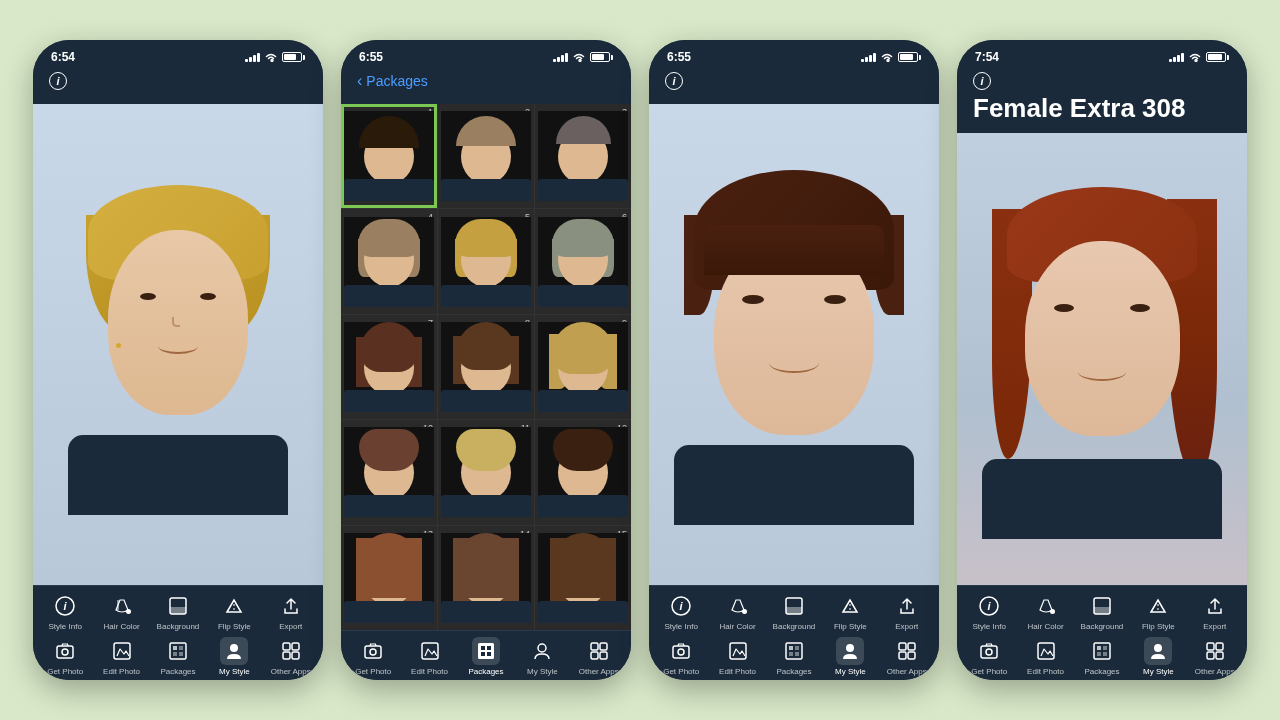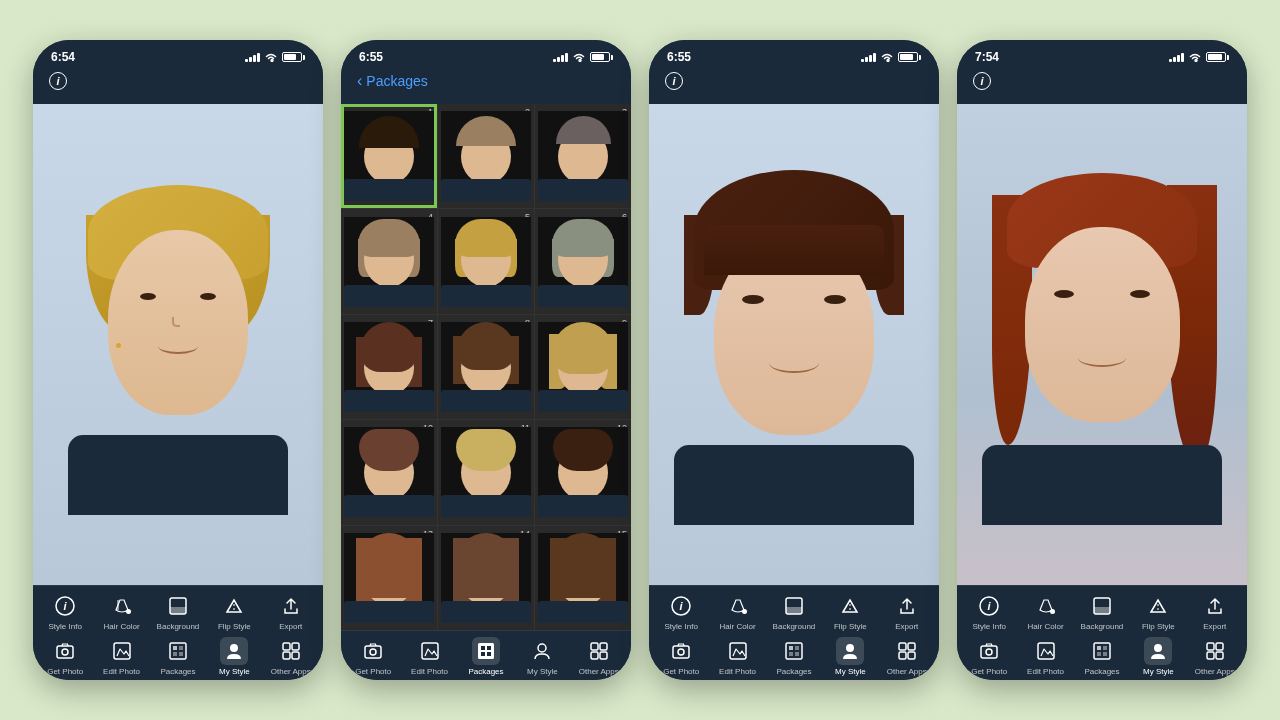--- a/index.html
+++ b/index.html
@@ -822,20 +822,21 @@
           </div>
         <div class="battery-tip"></div>
       </div>
     </div>
   </div>
 
   <div class="phone-header">
     <div class="info-row">
       <div class="info-icon">i</div>
     </div>
+    <div class="phone-title">Female Extra 308</div>
   </div>
 
   <div class="phone-content">
     <div class="main-photo-bg" style="background:linear-gradient(180deg,#c0d0e0 0%,#b0c0d0 60%,#c8c0c8 100%);">
 
       <div style="width:240px;height:360px;position:relative;display:flex;align-items:flex-start;justify-content:center;">
 
         <div style="width:50px;height:280px;background:linear-gradient(180deg,#8a3010,#7a2808,#6a2010);border-radius:0 0 40% 60%;position:absolute;top:20px;right:5px;z-index:1;"></div>
 
         <div style="width:40px;height:250px;background:linear-gradient(180deg,#8a3010,#7a2808);border-radius:0 0 60% 40%;position:absolute;top:30px;left:10px;z-index:1;"></div>

